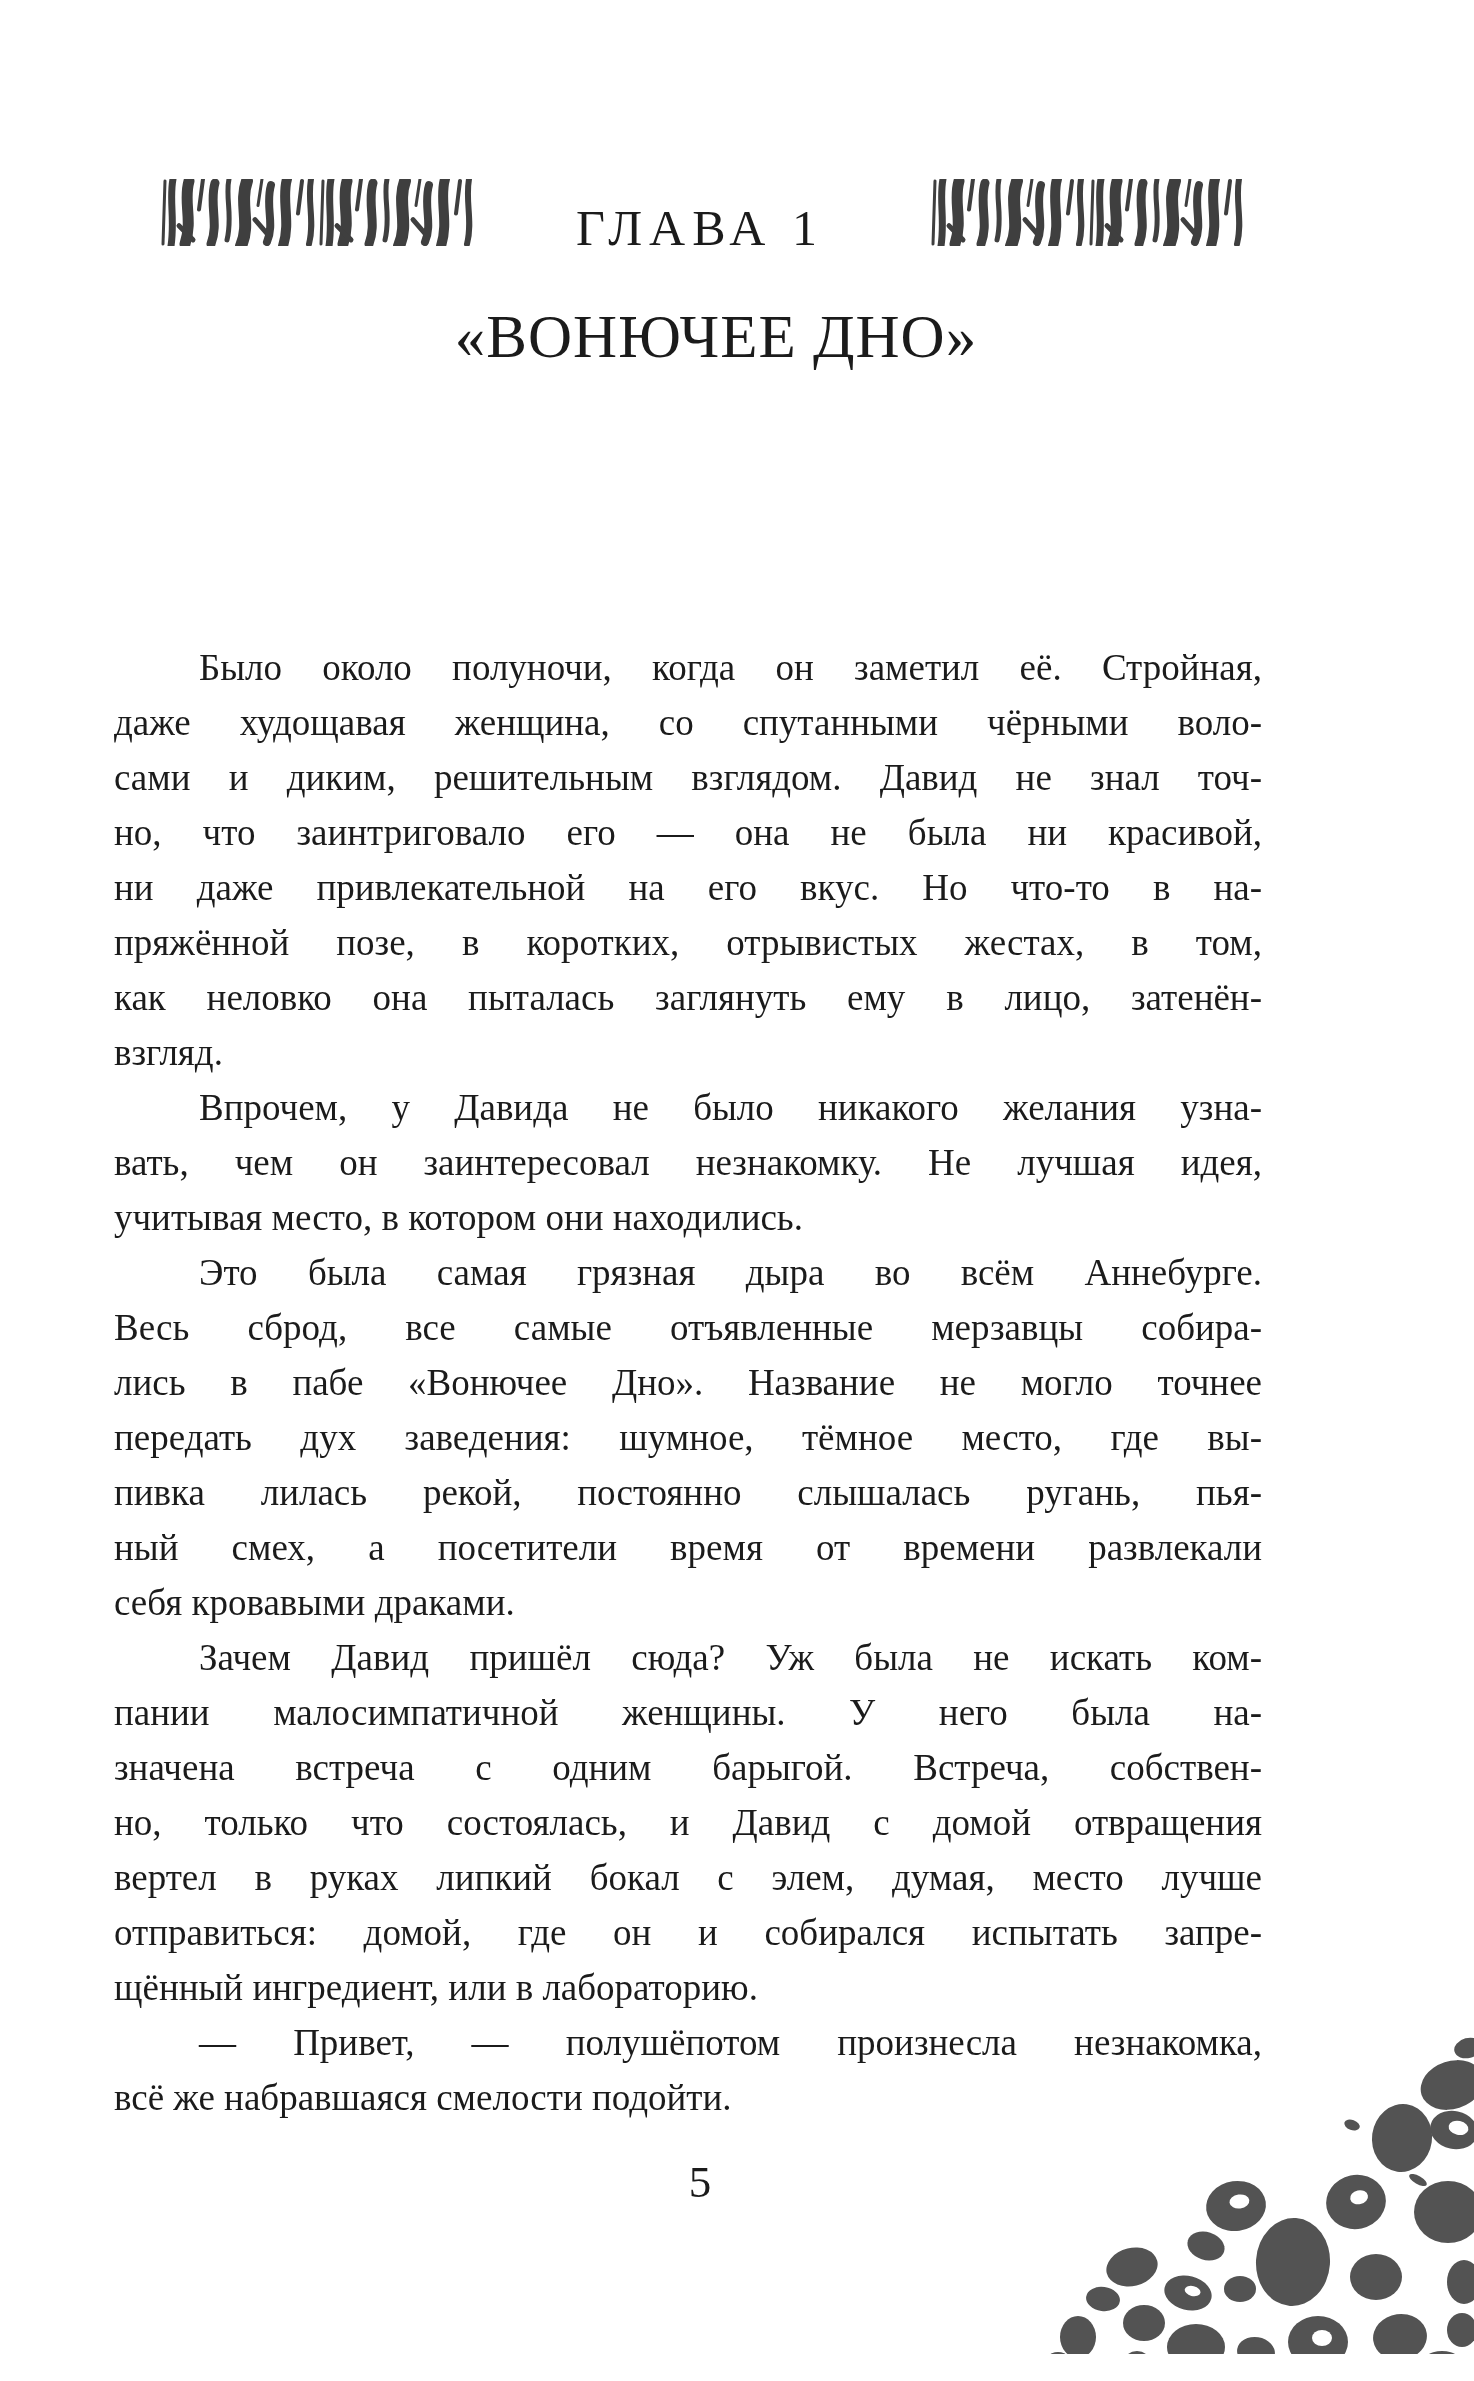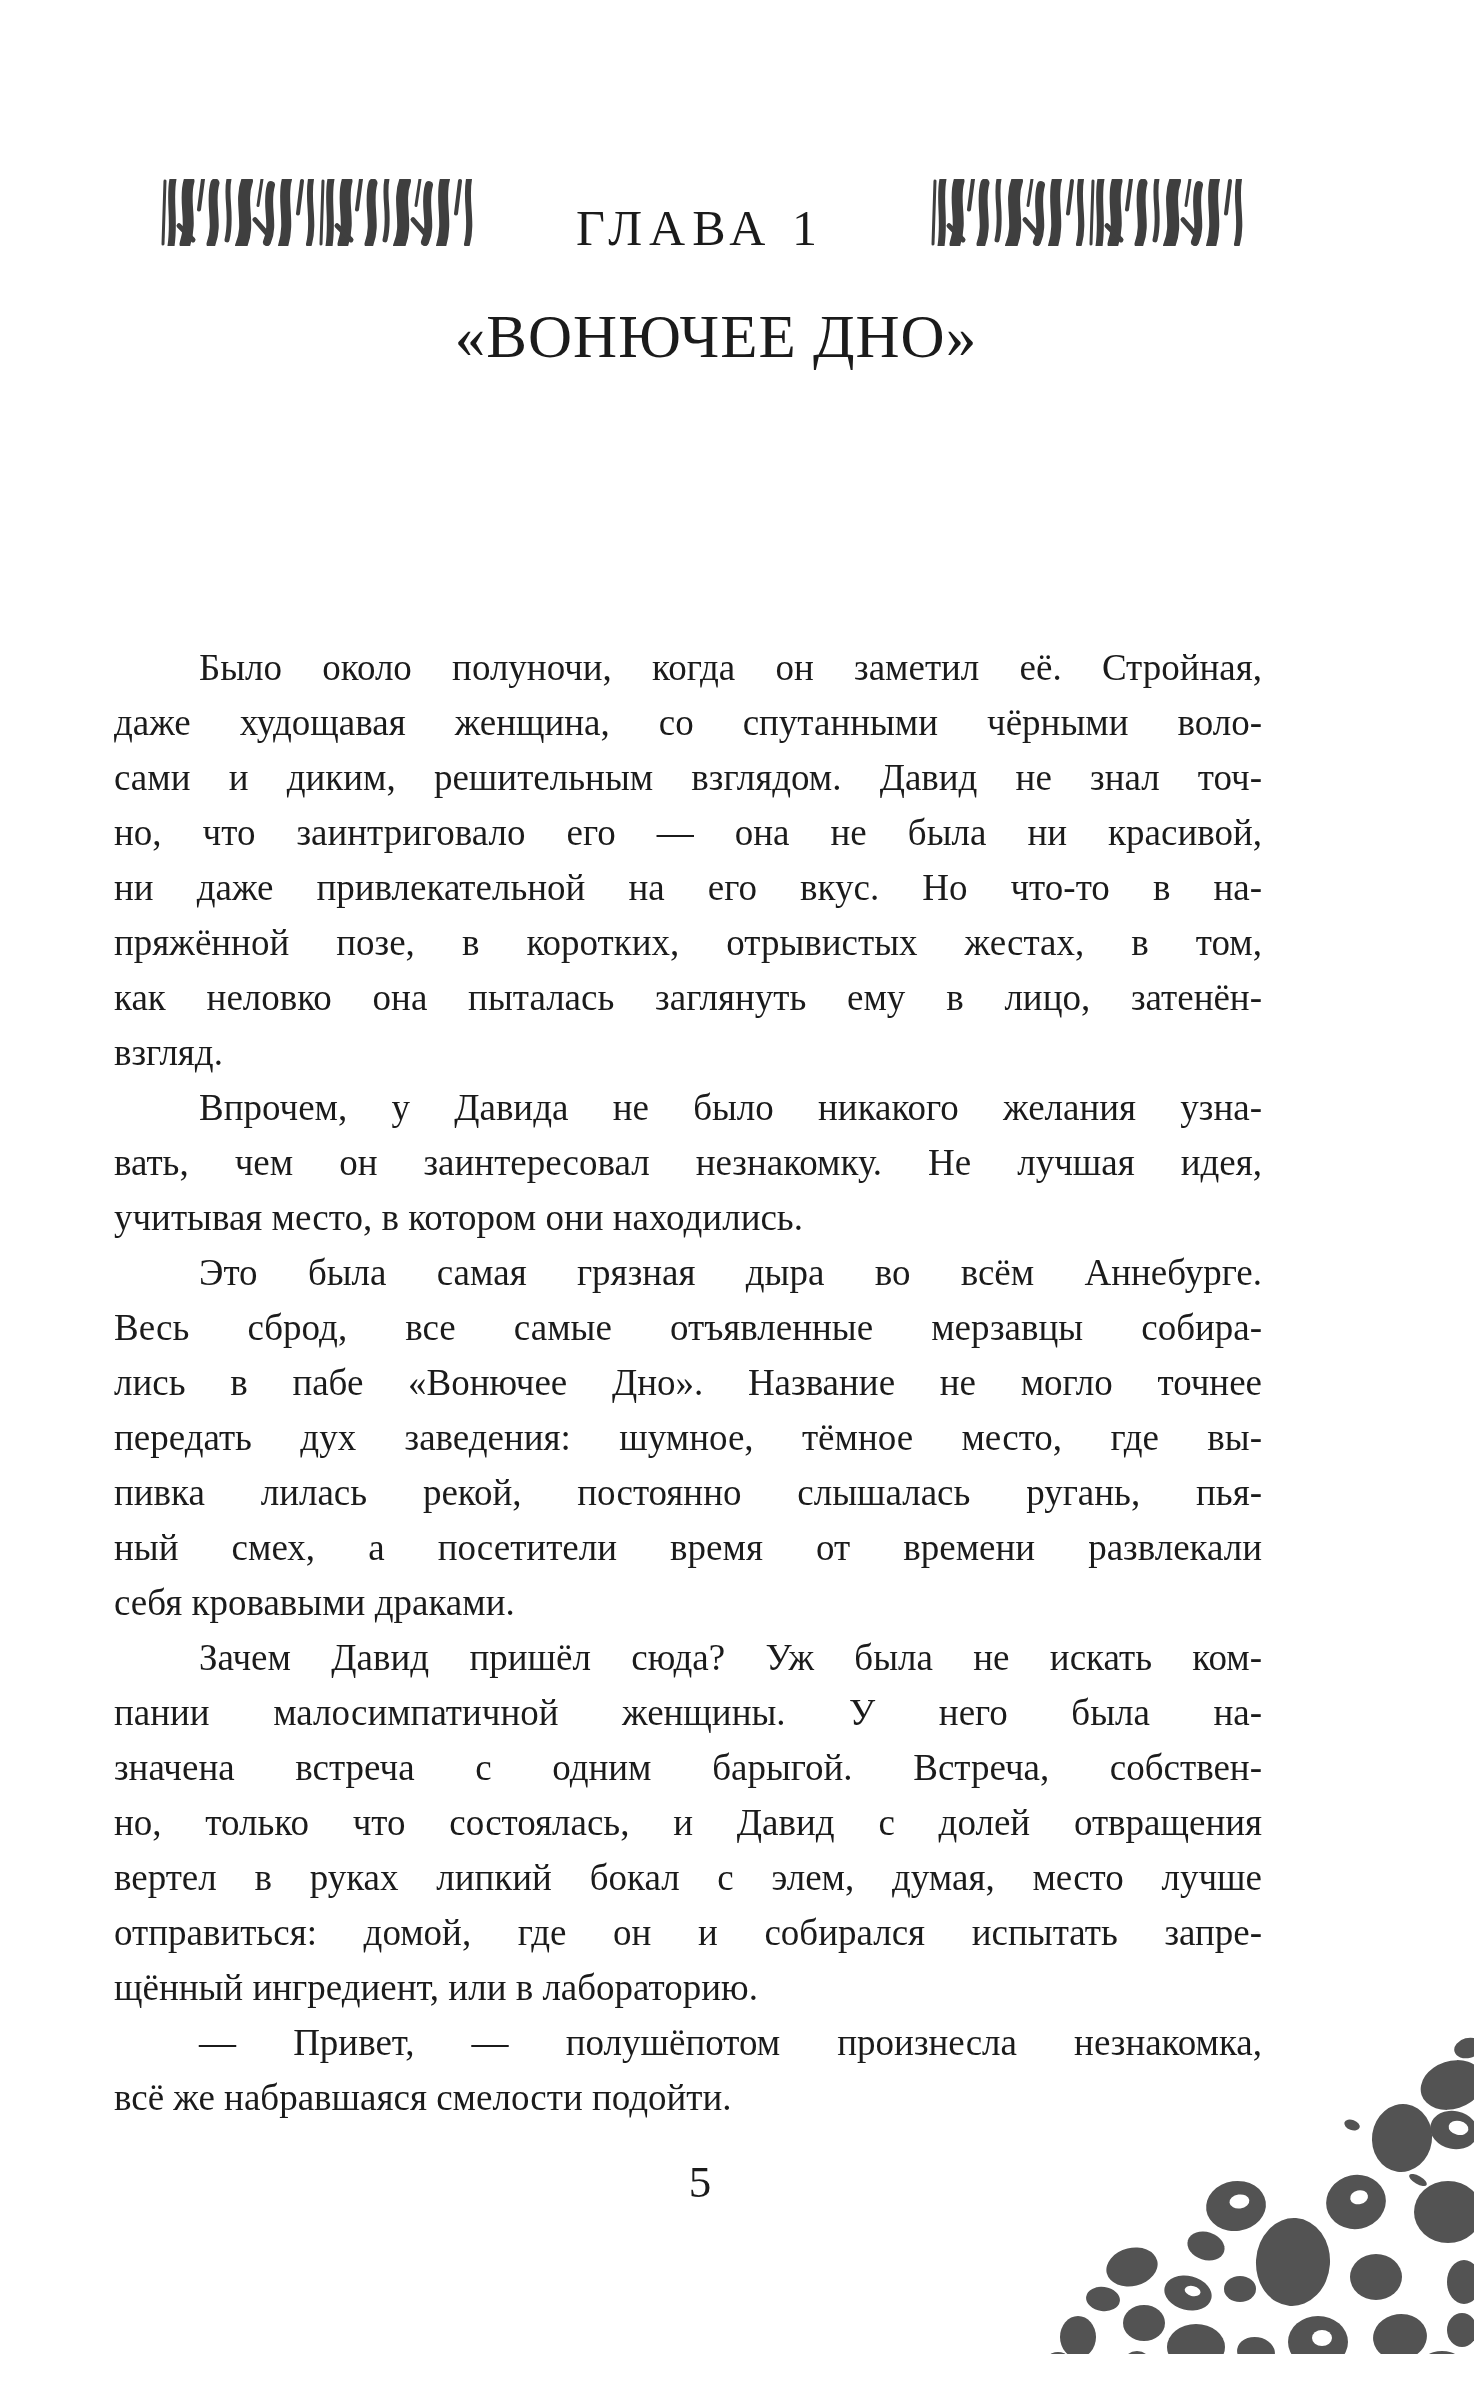--- a/index.html
+++ b/index.html
@@ -100,21 +100,21 @@
         <div class="line">лись в пабе «Вонючее Дно». Название не могло точнее</div>
         <div class="line">передать дух заведения: шумное, тёмное место, где вы-</div>
         <div class="line">пивка лилась рекой, постоянно слышалась ругань, пья-</div>
         <div class="line">ный смех, а посетители время от времени развлекали</div>
         <div class="line last">себя кровавыми драками.</div>
       </div>
       <div class="paragraph">
         <div class="line indent">Зачем Давид пришёл сюда? Уж была не искать ком-</div>
         <div class="line">пании малосимпатичной женщины. У него была на-</div>
         <div class="line">значена встреча с одним барыгой. Встреча, собствен-</div>
-        <div class="line">но, только что состоялась, и Давид с долей отвращения</div>
+        <div class="line">но, только что состоялась, и Давид с домой отвращения</div>
         <div class="line">вертел в руках липкий бокал с элем, думая, место лучше</div>
         <div class="line">отправиться: домой, где он и собирался испытать запре-</div>
         <div class="line last">щённый ингредиент, или в лабораторию.</div>
       </div>
       <div class="paragraph">
         <div class="line indent">— Привет, — полушёпотом произнесла незнакомка,</div>
         <div class="line last">всё же набравшаяся смелости подойти.</div>
       </div>
     </div>
 

